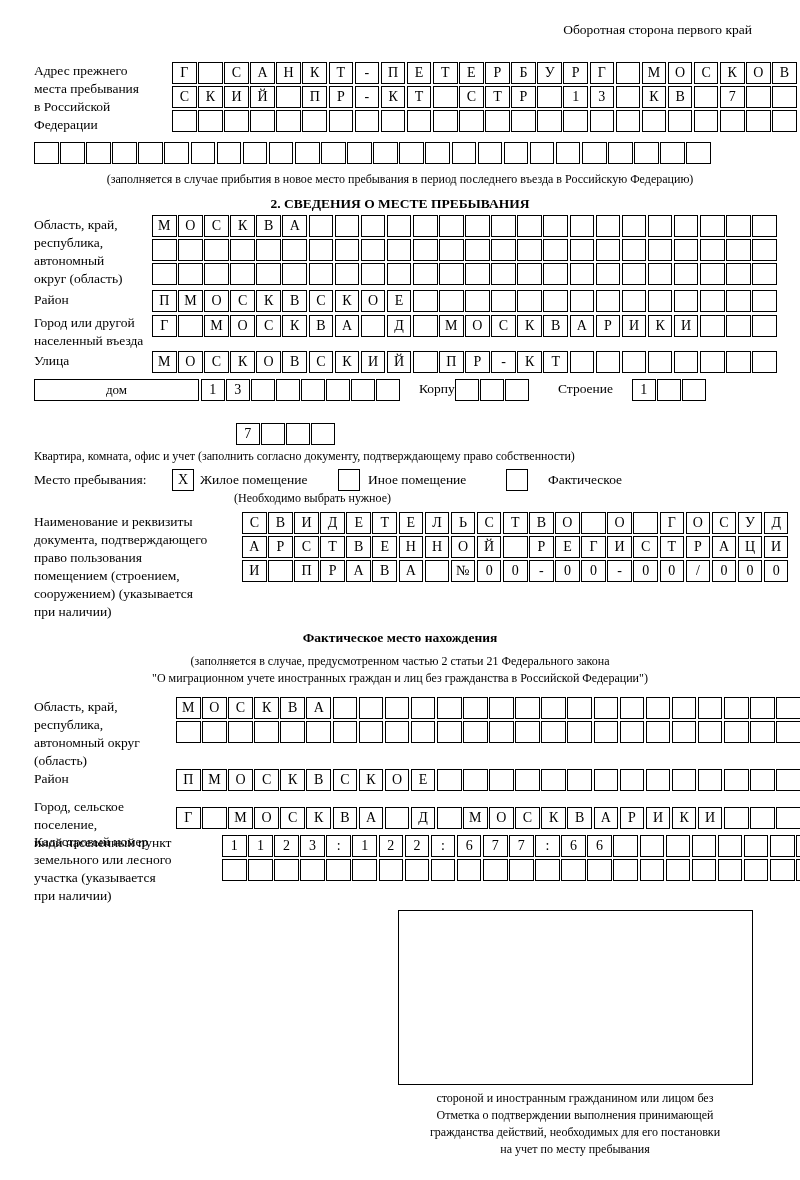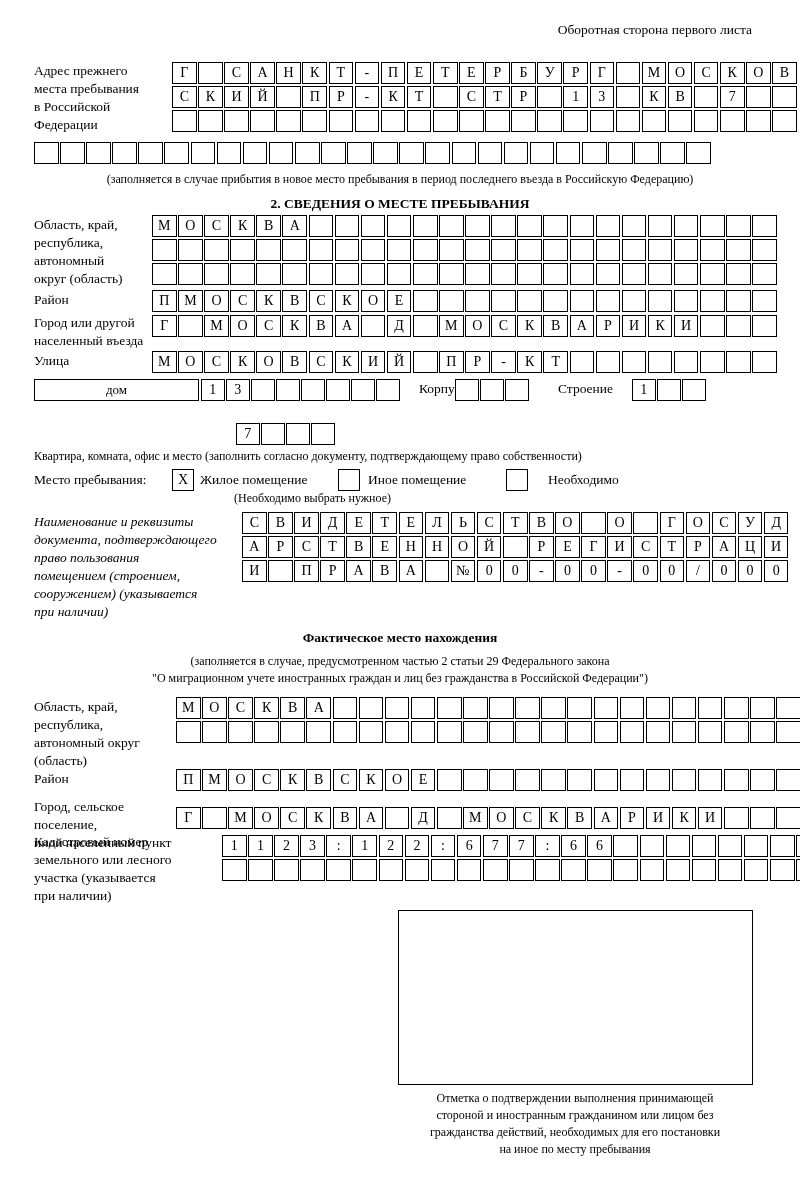--- a/index.html
+++ b/index.html
@@ -94,21 +94,21 @@
     font-size: 14px;
     line-height: 20px;
     vertical-align: middle;
   }
 </style>
 </head>
 <body>
 
 <div class="page">
 
-  <div class="header-right">Оборотная сторона первого листа</div>
+  <div class="header-right">Оборотная сторона первого край</div>
 
   <div class="abs label" style="left:34px; top:62px; width:140px;">Адрес прежнего
 места пребывания
 в Российской
 Федерации</div>
 
   <div class="abs" id="prev-rows" style="left:172px; top:62px;">
       <div class="cells" style="margin-bottom: 2px;">
         <div class="cell" style="width: 24.6px;">Г</div>
         <div class="cell" style="width: 24.6px;"></div>
@@ -431,32 +431,32 @@
 
 
   <div class="abs" id="flat-cells" style="left:236px; top:423px;">
       <div class="cells" style="margin-bottom: 0px;">
         <div class="cell" style="width: 23.5px;">7</div>
         <div class="cell" style="width: 23.5px;"></div>
         <div class="cell" style="width: 23.5px;"></div>
         <div class="cell" style="width: 23.5px;"></div>
       </div>
     </div>
-  <div class="abs small-note" style="left:34px; top:449px;">Квартира, комната, офис и место (заполнить согласно документу, подтверждающему право собственности)</div>
+  <div class="abs small-note" style="left:34px; top:449px;">Квартира, комната, офис и учет (заполнить согласно документу, подтверждающему право собственности)</div>
 
   <div class="abs inline-label" style="left:34px; top:469px;">Место пребывания:</div>
   <div class="abs chk" style="left:172px; top:469px;">X</div>
   <div class="abs inline-label" style="left:200px; top:469px;">Жилое помещение</div>
   <div class="abs chk" style="left:338px; top:469px;"></div>
   <div class="abs inline-label" style="left:368px; top:469px;">Иное помещение</div>
   <div class="abs chk" style="left:506px; top:469px;"></div>
-  <div class="abs inline-label" style="left:548px; top:469px;">Необходимо</div>
+  <div class="abs inline-label" style="left:548px; top:469px;">Фактическое</div>
   <div class="abs small-note" style="left:234px; top:491px;">(Необходимо выбрать нужное)</div>
 
-  <div class="abs label" style="left:34px; top:513px; width:210px;font-style:italic;">Наименование и реквизиты
+  <div class="abs label" style="left:34px; top:513px; width:210px;">Наименование и реквизиты
 документа, подтверждающего
 право пользования
 помещением (строением,
 сооружением) (указывается
 при наличии)</div>
   <div class="abs" id="doc-rows" style="left:242px; top:512px;">
       <div class="cells" style="margin-bottom: 2px;">
         <div class="cell" style="width: 24.6px;">С</div>
         <div class="cell" style="width: 24.6px;">В</div>
         <div class="cell" style="width: 24.6px;">И</div>
@@ -521,21 +521,21 @@
         <div class="cell" style="width: 24.6px;">0</div>
         <div class="cell" style="width: 24.6px;">0</div>
         <div class="cell" style="width: 24.6px;">/</div>
         <div class="cell" style="width: 24.6px;">0</div>
         <div class="cell" style="width: 24.6px;">0</div>
         <div class="cell" style="width: 24.6px;">0</div>
       </div>
     </div>
 
   <div class="abs center-bold" style="left:0; top:630px; width:800px;">Фактическое место нахождения</div>
-  <div class="abs center-plain" style="left:0; top:654px; width:800px;">(заполняется в случае, предусмотренном частью 2 статьи 29 Федерального закона</div>
+  <div class="abs center-plain" style="left:0; top:654px; width:800px;">(заполняется в случае, предусмотренном частью 2 статьи 21 Федерального закона</div>
   <div class="abs center-plain" style="left:0; top:671px; width:800px;">"О миграционном учете иностранных граждан и лиц без гражданства в Российской Федерации")</div>
 
   <div class="abs label" style="left:34px; top:698px; width:150px;">Область, край,
 республика,
 автономный округ
 (область)</div>
   <div class="abs" id="f-region" style="left:176px; top:697px;">
       <div class="cells" style="margin-bottom: 2px;">
         <div class="cell" style="width: 24.6px;">М</div>
         <div class="cell" style="width: 24.6px;">О</div>
@@ -703,19 +703,19 @@
         <div class="cell" style="width: 24.6px;"></div>
         <div class="cell" style="width: 24.6px;"></div>
         <div class="cell" style="width: 24.6px;"></div>
         <div class="cell" style="width: 24.6px;"></div>
         <div class="cell" style="width: 24.6px;"></div>
       </div>
     </div>
 
   <div class="abs sign-box" style="left:398px; top:910px; width:355px; height:175px;"></div>
   <div class="abs footnote" style="left:390px; top:1090px; width:370px;">
+    <div>стороной и иностранным гражданином или лицом без</div>
     <div>Отметка о подтверждении выполнения принимающей</div>
-    <div>стороной и иностранным гражданином или лицом без</div>
     <div>гражданства действий, необходимых для его постановки</div>
-    <div>на иное по месту пребывания</div>
+    <div>на учет по месту пребывания</div>
   </div>
 
 </div>
 
 </body></html>

